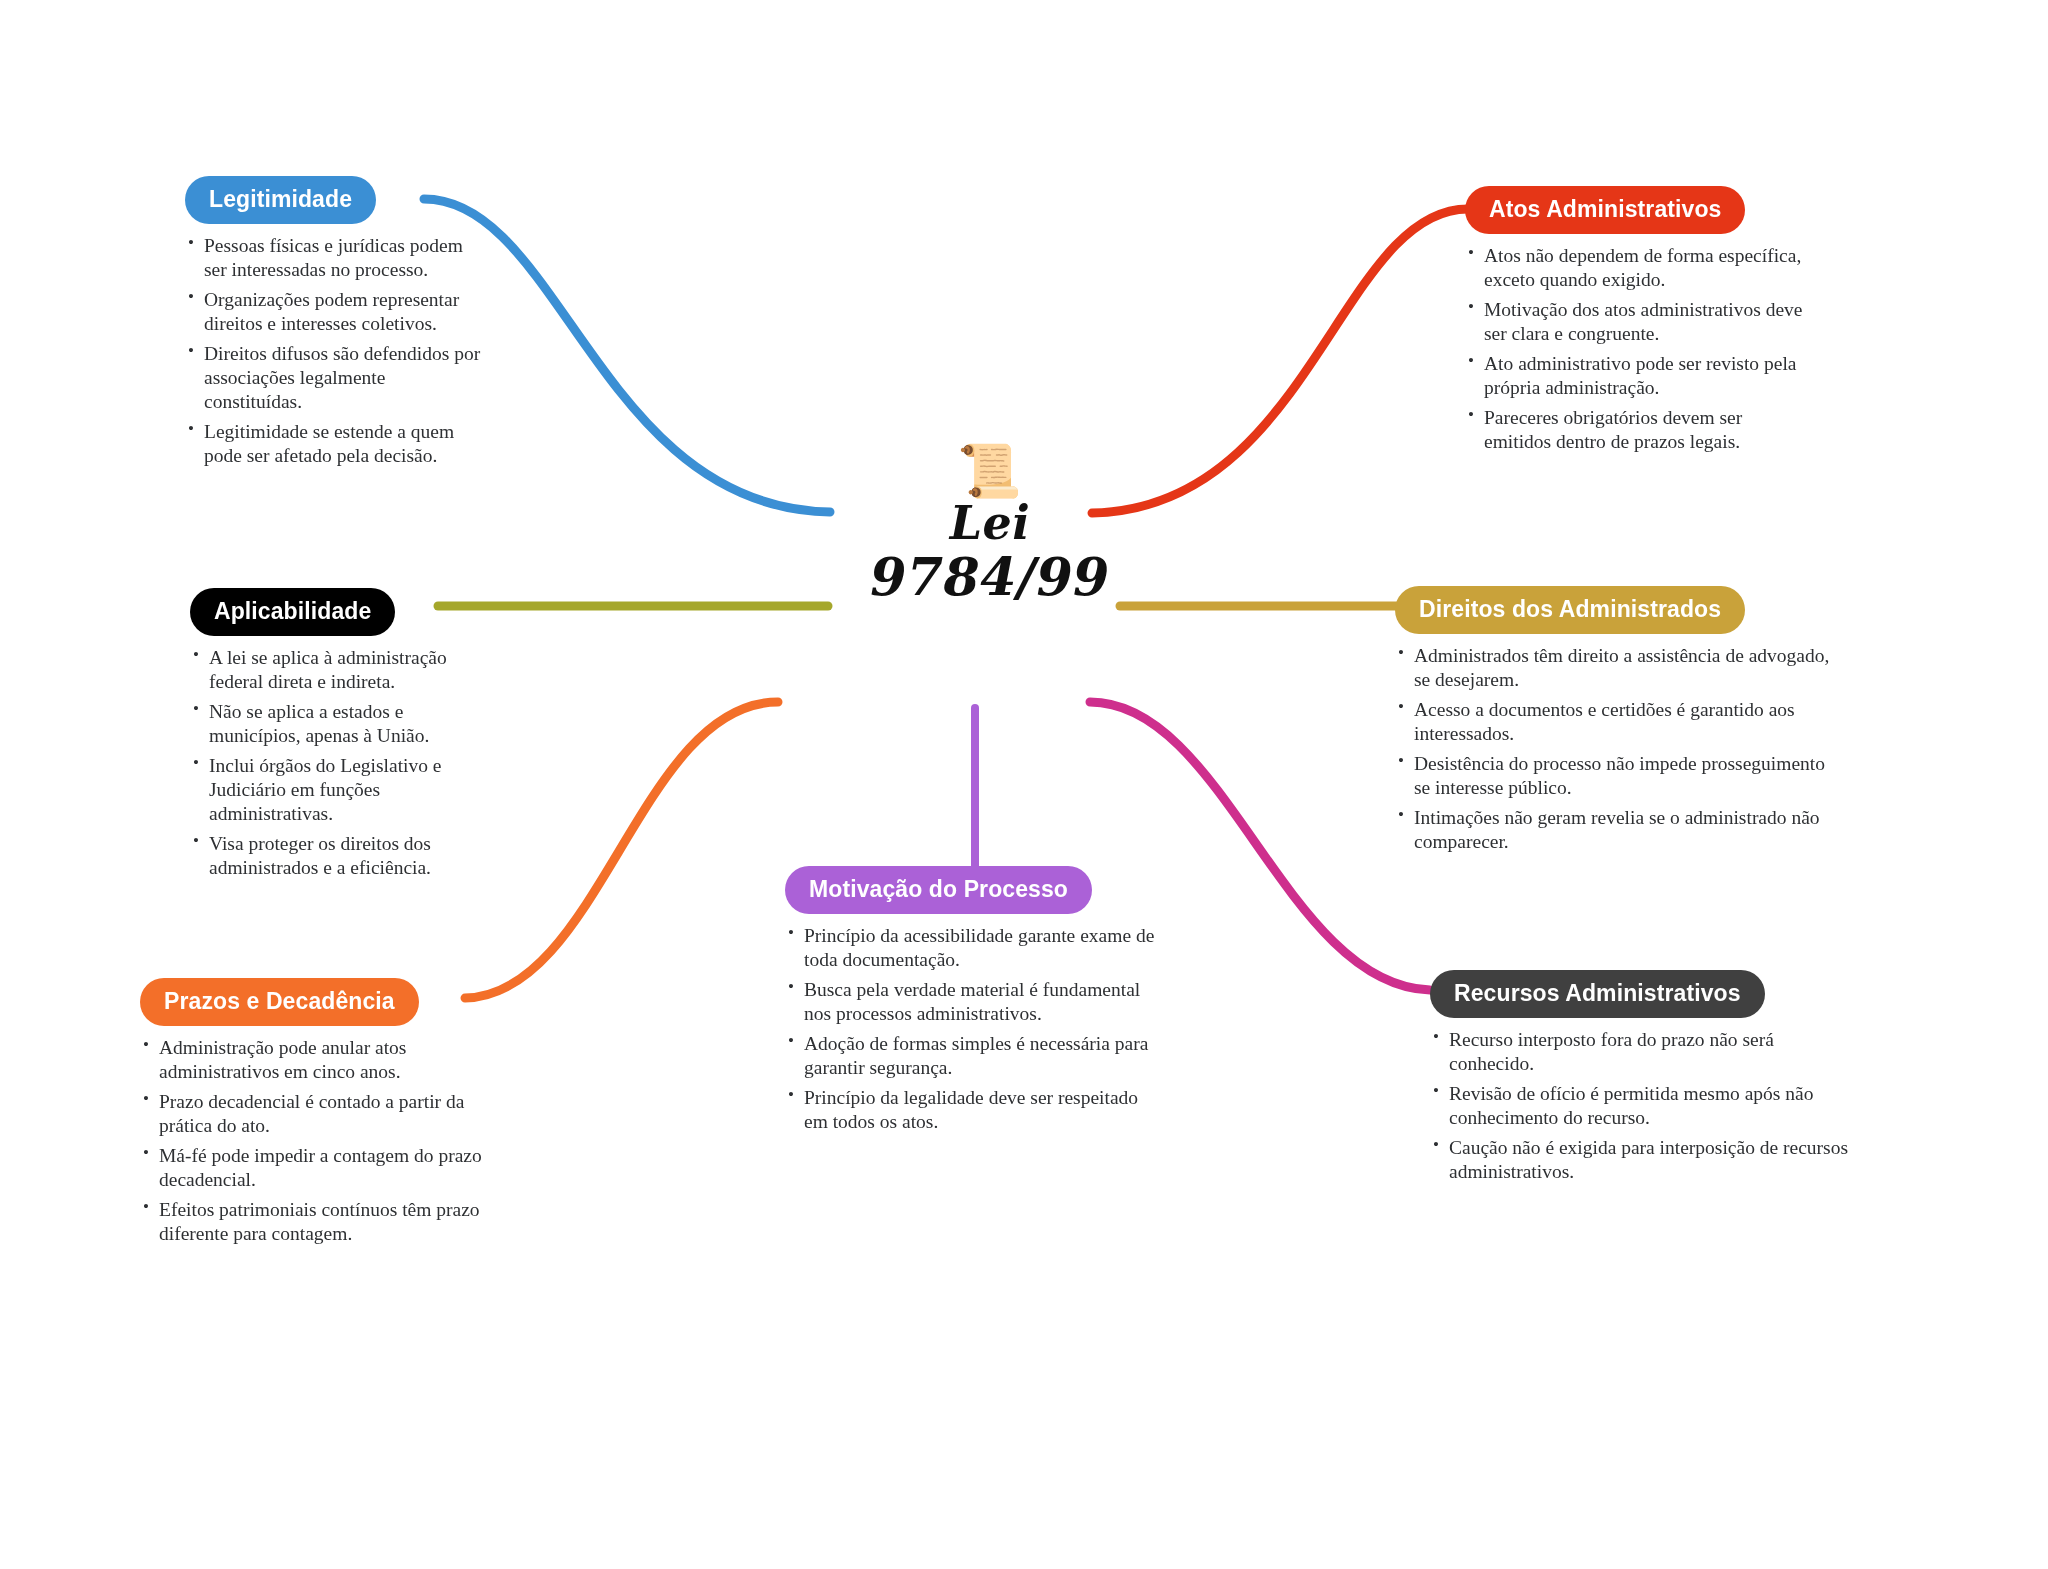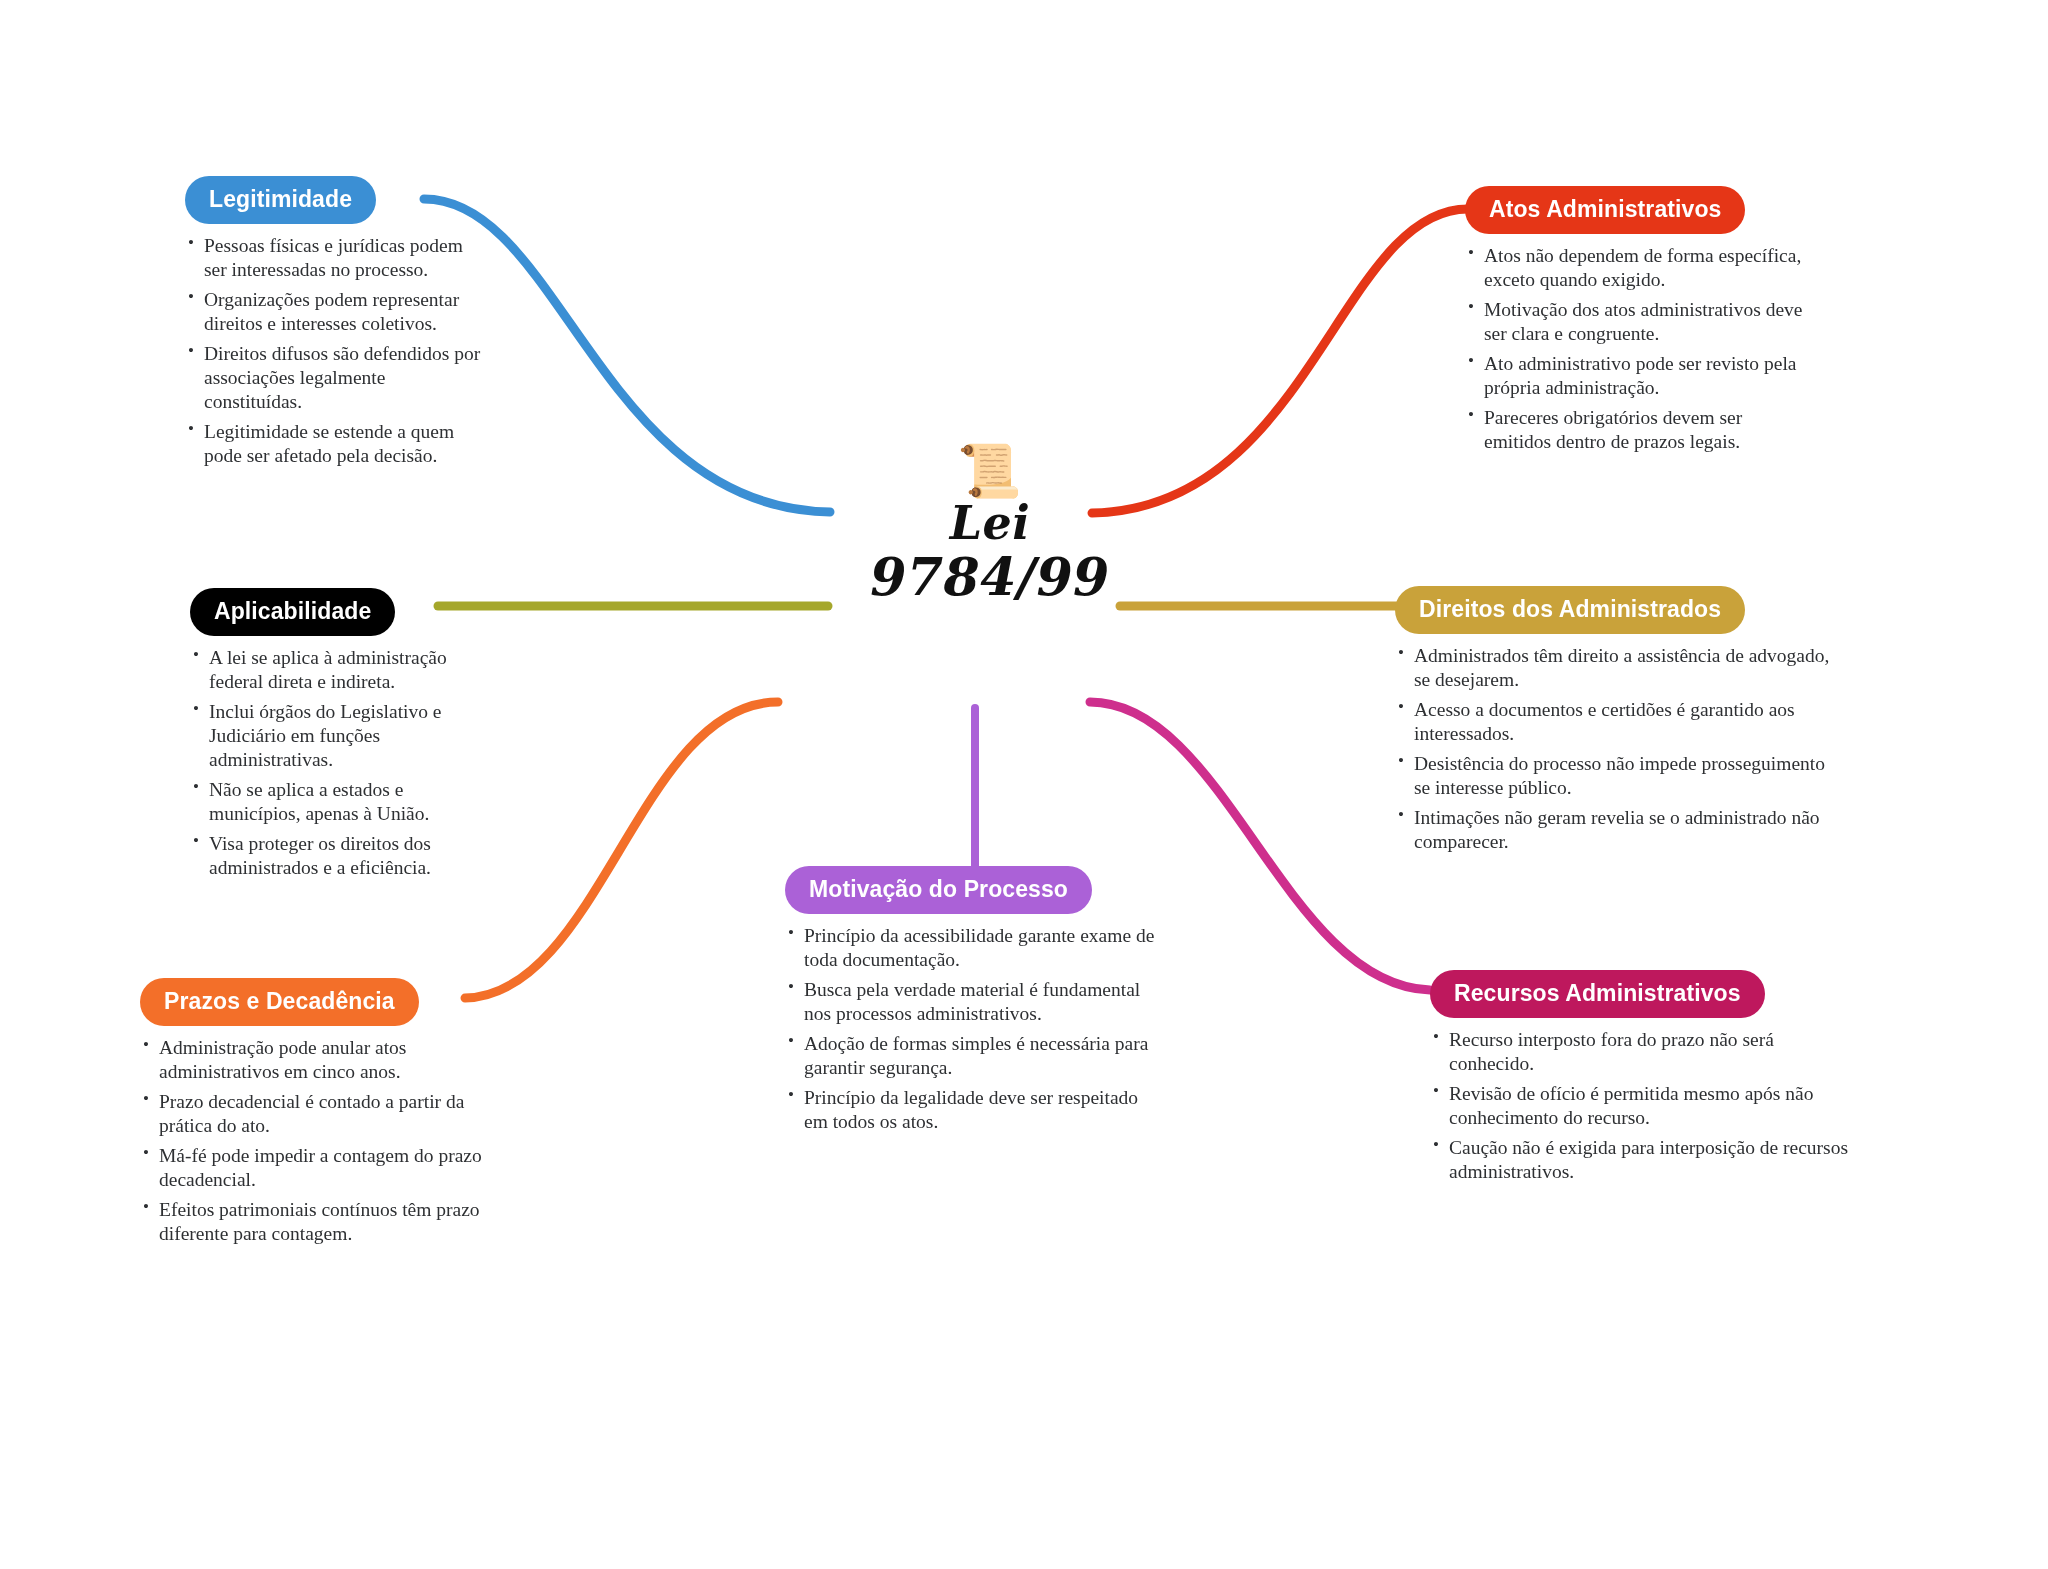--- a/index.html
+++ b/index.html
@@ -140,22 +140,22 @@
       <li>Organizações podem representar direitos e interesses coletivos.</li>
       <li>Direitos difusos são defendidos por associações legalmente constituídas.</li>
       <li>Legitimidade se estende a quem pode ser afetado pela decisão.</li>
     </ul>
   </div>
 
   <div class="branch" id="b-aplicabilidade">
     <span class="pill-row"><span class="pill" style="background: #000000;">Aplicabilidade</span></span>
     <ul class="points">
       <li>A lei se aplica à administração federal direta e indireta.</li>
+      <li>Não se aplica a estados e municípios, apenas à União.</li>
       <li>Inclui órgãos do Legislativo e Judiciário em funções administrativas.</li>
-      <li>Não se aplica a estados e municípios, apenas à União.</li>
       <li>Visa proteger os direitos dos administrados e a eficiência.</li>
     </ul>
   </div>
 
   <div class="branch" id="b-prazos">
     <span class="pill-row"><span class="pill" style="background: rgb(243, 111, 41);">Prazos e Decadência</span></span>
     <ul class="points">
       <li>Administração pode anular atos administrativos em cinco anos.</li>
       <li>Prazo decadencial é contado a partir da prática do ato.</li>
       <li>Má-fé pode impedir a contagem do prazo decadencial.</li>
@@ -177,21 +177,21 @@
     <span class="pill-row"><span class="pill" style="background: rgb(201, 162, 58);">Direitos dos Administrados</span></span>
     <ul class="points">
       <li>Administrados têm direito a assistência de advogado, se desejarem.</li>
       <li>Acesso a documentos e certidões é garantido aos interessados.</li>
       <li>Desistência do processo não impede prosseguimento se interesse público.</li>
       <li>Intimações não geram revelia se o administrado não comparecer.</li>
     </ul>
   </div>
 
   <div class="branch" id="b-recursos">
-    <span class="pill-row"><span class="pill" style="background: #be185d; text-align: center;">Recursos Administrativos</span></span>
+    <span class="pill-row"><span class="pill" style="background: #404040; text-align: center;">Recursos Administrativos</span></span>
     <ul class="points">
       <li>Recurso interposto fora do prazo não será conhecido.</li>
       <li>Revisão de ofício é permitida mesmo após não conhecimento do recurso.</li>
       <li>Caução não é exigida para interposição de recursos administrativos.</li>
     </ul>
   </div>
 
   <div class="branch" id="b-principios">
     <span class="pill-row"><span class="pill" style="background: rgb(171, 97, 215);">Motivação do Processo</span></span>
     <ul class="points">

